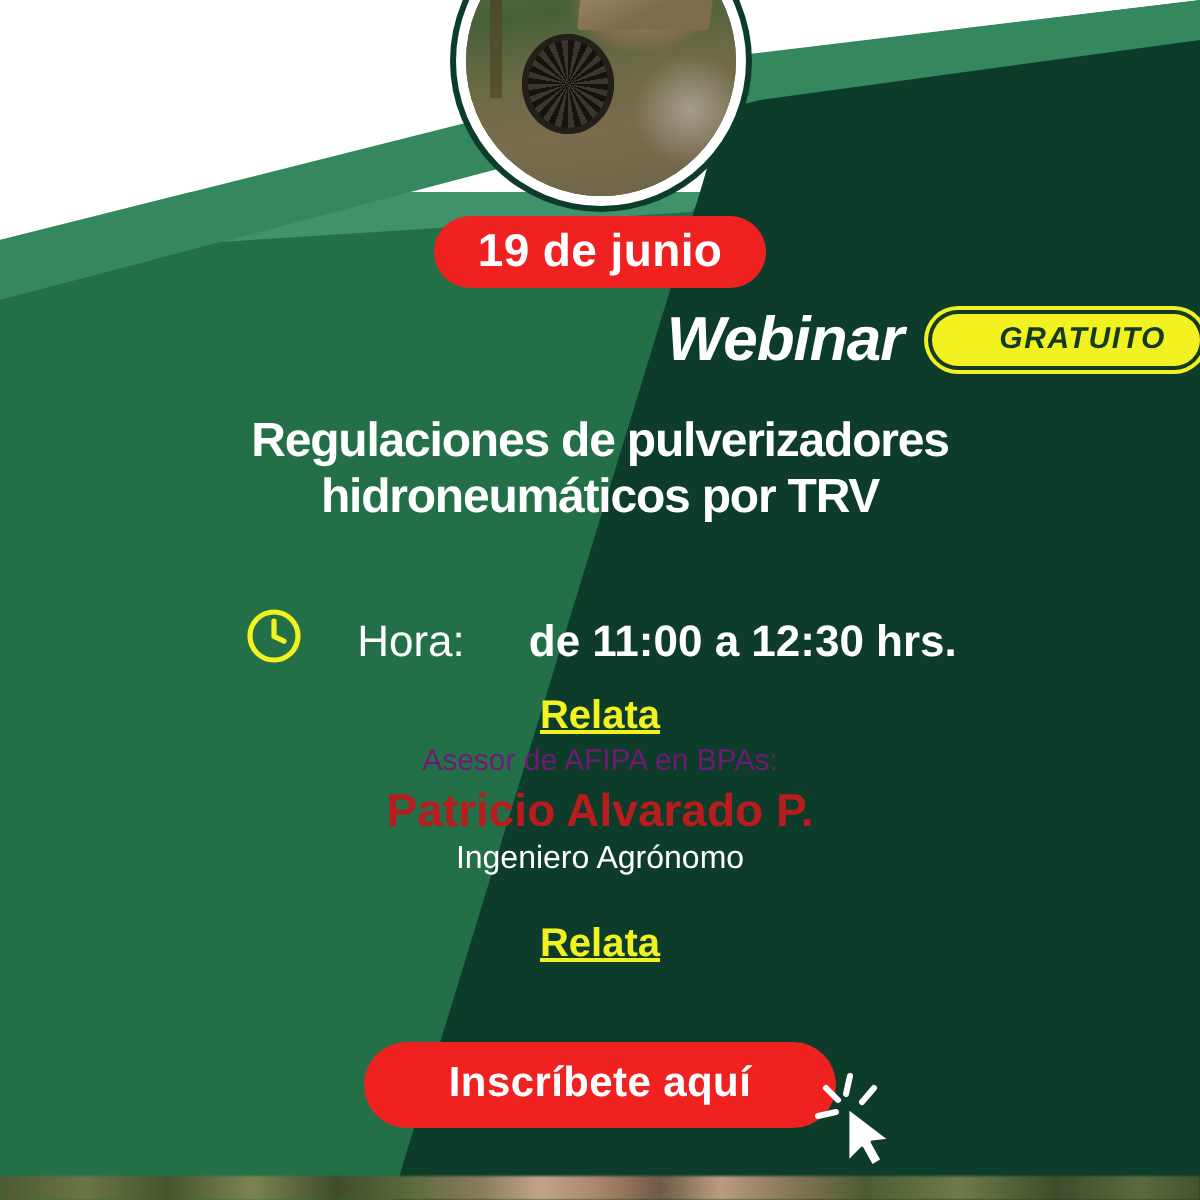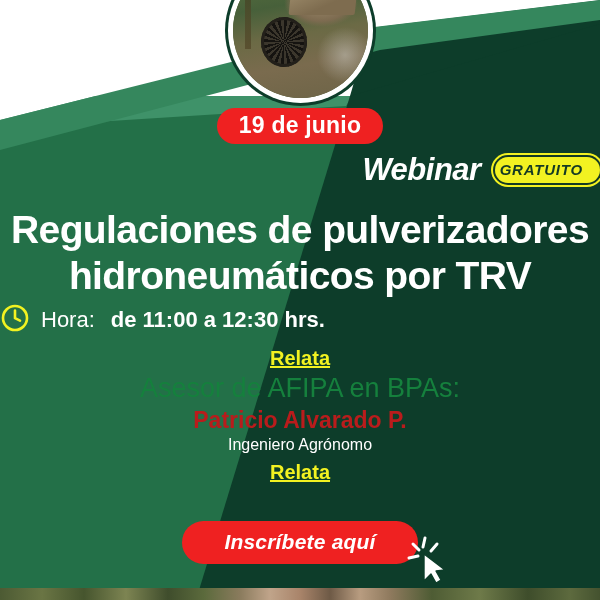--- a/index.html
+++ b/index.html
@@ -128,42 +128,43 @@
     line-height: 1;
   }
   .gratuito-badge {
     display: inline-block;
     background: #f2f221;
     color: #143a24;
     font-size: 15px;
     font-weight: bold;
     font-style: italic;
     letter-spacing: 0.8px;
-    padding: 5px 17px 6px 5px;
+    padding: 5px 17px 6px 34px;
     border-radius: 16px;
     line-height: 1;
     box-shadow: 0 0 0 2px #143a24, 0 0 0 4px #f2f221;
   }
 
   
   .title-block { top: 207px; }
   .title-line {
     color: #ffffff;
-    font-size: 39px;
+    font-size: 24px;
     font-weight: bold;
     letter-spacing: -0.6px;
     line-height: 1.18;
   }
 
   
   .hour-row {
     top: 303px;
     display: flex;
     align-items: center;
-    gap: 11px;
+    justify-content: center;
+    gap: 27px;
   }
   .clock-icon { display: block; }
   .hour-label {
     color: #ffffff;
     font-size: 22px;
     line-height: 1;
   }
   .hour-value {
     color: #ffffff;
     font-size: 22px;
@@ -175,22 +176,22 @@
   
   .speaker-block { top: 345px; }
   .kicker {
     color: #f2f221;
     font-size: 20px;
     font-weight: bold;
     line-height: 1.35;
     text-decoration: underline;
   }
   .speaker-role {
-    color: #15803d;
-    font-size: 27px;
+    color: #701a75;
+    font-size: 15px;
     line-height: 1.25;
   }
   .speaker-name {
     color: #b91c1c;
     font-size: 23px;
     font-weight: bold;
     line-height: 1.25;
   }
   .speaker-title {
     color: #ffffff;
@@ -208,21 +209,20 @@
   }
 
   
   .cta-block { top: 521px; }
   .cta-button {
     display: inline-block;
     background: #ef2121;
     color: #ffffff;
     font-size: 21px;
     font-weight: bold;
-    font-style: italic;
     letter-spacing: 0.2px;
     padding: 9px 42px 11px 42px;
     border: none;
     border-radius: 24px;
     line-height: 1.1;
     cursor: pointer;
     font-family: "Liberation Sans", sans-serif;
   }
   .cursor-icon {
     position: absolute;

